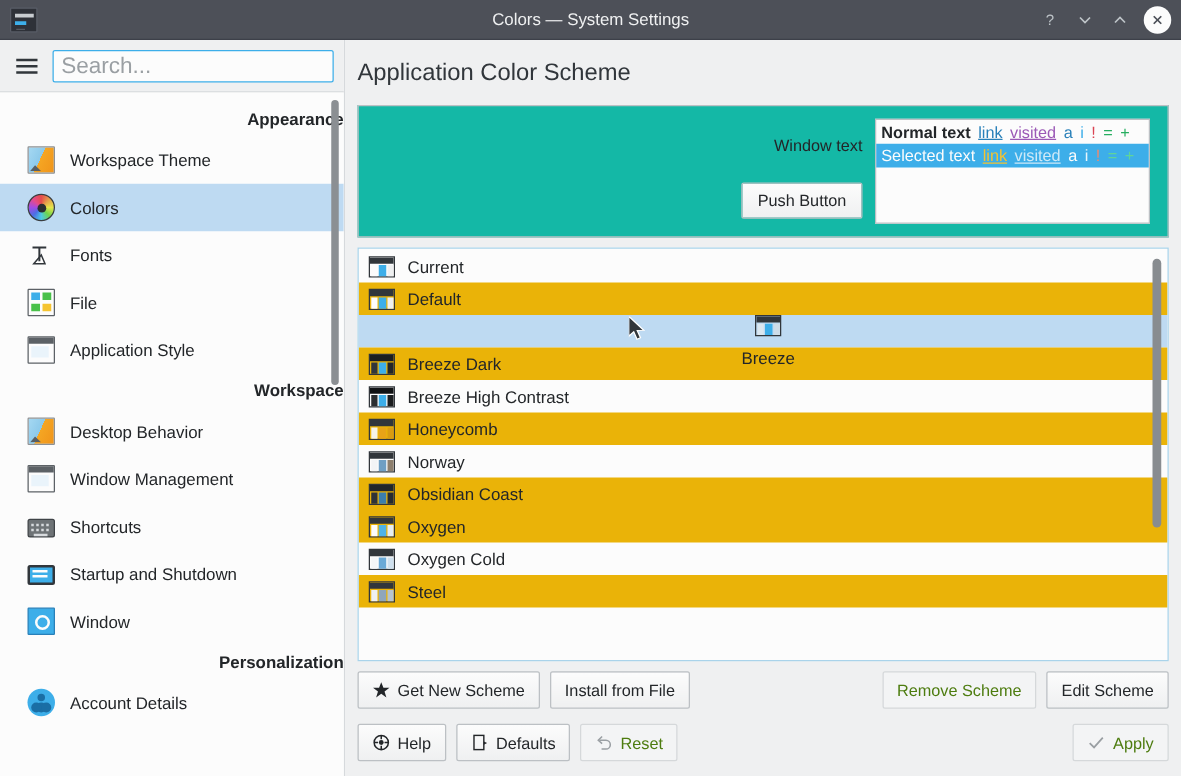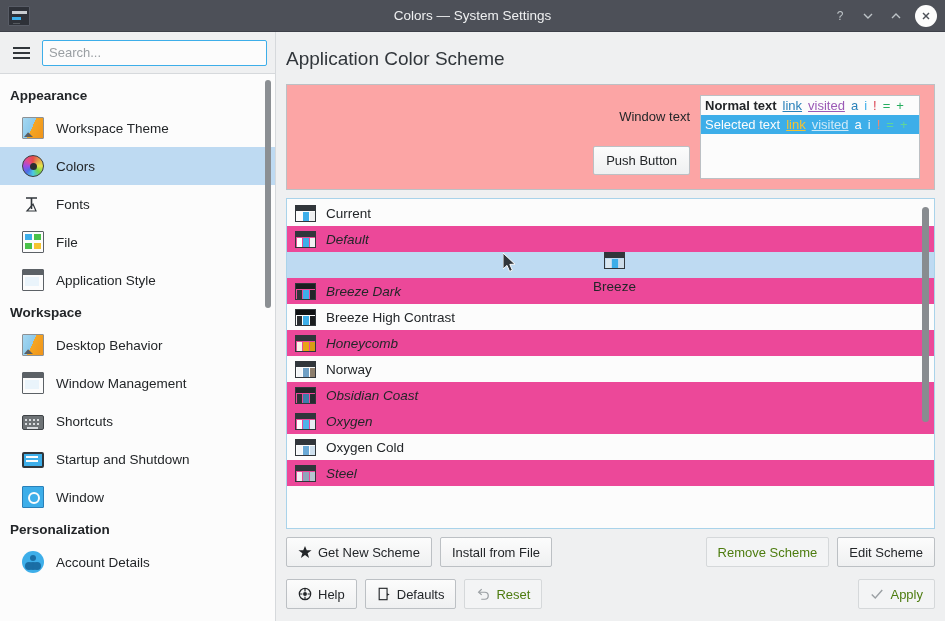--- a/index.html
+++ b/index.html
@@ -95,30 +95,31 @@
   }
   #hamburger span { display:block; width: 17px; height: 2px; background: #31363b; }
   #search-wrap { flex: 1; position: relative; }
   #search-input {
     width: 100%; height: 26px;
     border: 1px solid #3daee9;
     border-radius: 2px;
     background: #fcfcfc;
     padding: 0 6px;
     font-family: "Liberation Sans", sans-serif;
-    font-size: 13px;
+    font-size: 18px;
     color: #232629;
     outline: none;
   }
   #search-input::placeholder { color: #9a9fa3; }
 
   #sidebar-scroll {
     flex: 1; overflow: hidden; position: relative;
     padding-top: 8px;
     background: #fcfcfc;
+    text-align: right;
   }
   .sb-group {
     font-weight: bold; font-size: 13.5px; color: #232629;
     padding: 6px 0 6px 10px;
   }
   .sb-item {
     display: flex; align-items: center; gap: 12px;
     height: 38px; padding-left: 22px;
     font-size: 13.5px; color: #232629;
   }
@@ -219,21 +220,21 @@
   #main { flex: 1; display: flex; flex-direction: column; background: #eff0f1; min-width:0; }
   #page-title {
     font-size: 19px; color: #31363b;
     padding: 16px 0 14px 10px;
   }
   #main-inner { padding: 0 10px 0 10px; display:flex; flex-direction:column; flex:1; min-height:0; }
 
   
   #preview {
     height: 106px; min-height:106px;
-    background: #fca5a5;
+    background: #14b8a6;
     border: 1px solid #bcc0c4;
     display: flex; align-items: stretch;
     padding: 10px 14px;
     position: relative;
   }
   #preview-left {
     flex: 1; display:flex; flex-direction: column;
     align-items: flex-end; justify-content: space-between;
     padding-right: 10px;
   }
@@ -281,21 +282,21 @@
     background: #fcfcfc;
     border: 1px solid #a9d3ea;
     position: relative; overflow: hidden;
   }
   #scheme-list { padding-top: 1px; }
   .scheme-row {
     display:flex; align-items:center; gap: 10px;
     height: 26px; padding-left: 8px;
     font-size: 13.5px; color: #232629;
   }
-  .scheme-row.alt { background: #ec4899; font-style: italic; }
+  .scheme-row.alt { background: #eab308; }
   .scheme-row.selected { background: #bedaf2; flex-direction: column; }
   .sch-ico {
     width: 21px; height: 17px; flex: 0 0 auto;
     position: relative; border: 1px solid #31363b;
     overflow: hidden;
   }
   .sch-ico .bar { position:absolute; left:0; right:0; top:0; height:5px; }
   .sch-ico .c1 { position:absolute; left:1px; top:6px; width:5px; height:10px; }
   .sch-ico .c2 { position:absolute; left:7px; top:6px; width:6px; height:10px; }
   .sch-ico .c3 { position:absolute; left:14px; top:6px; width:5px; height:10px; }

